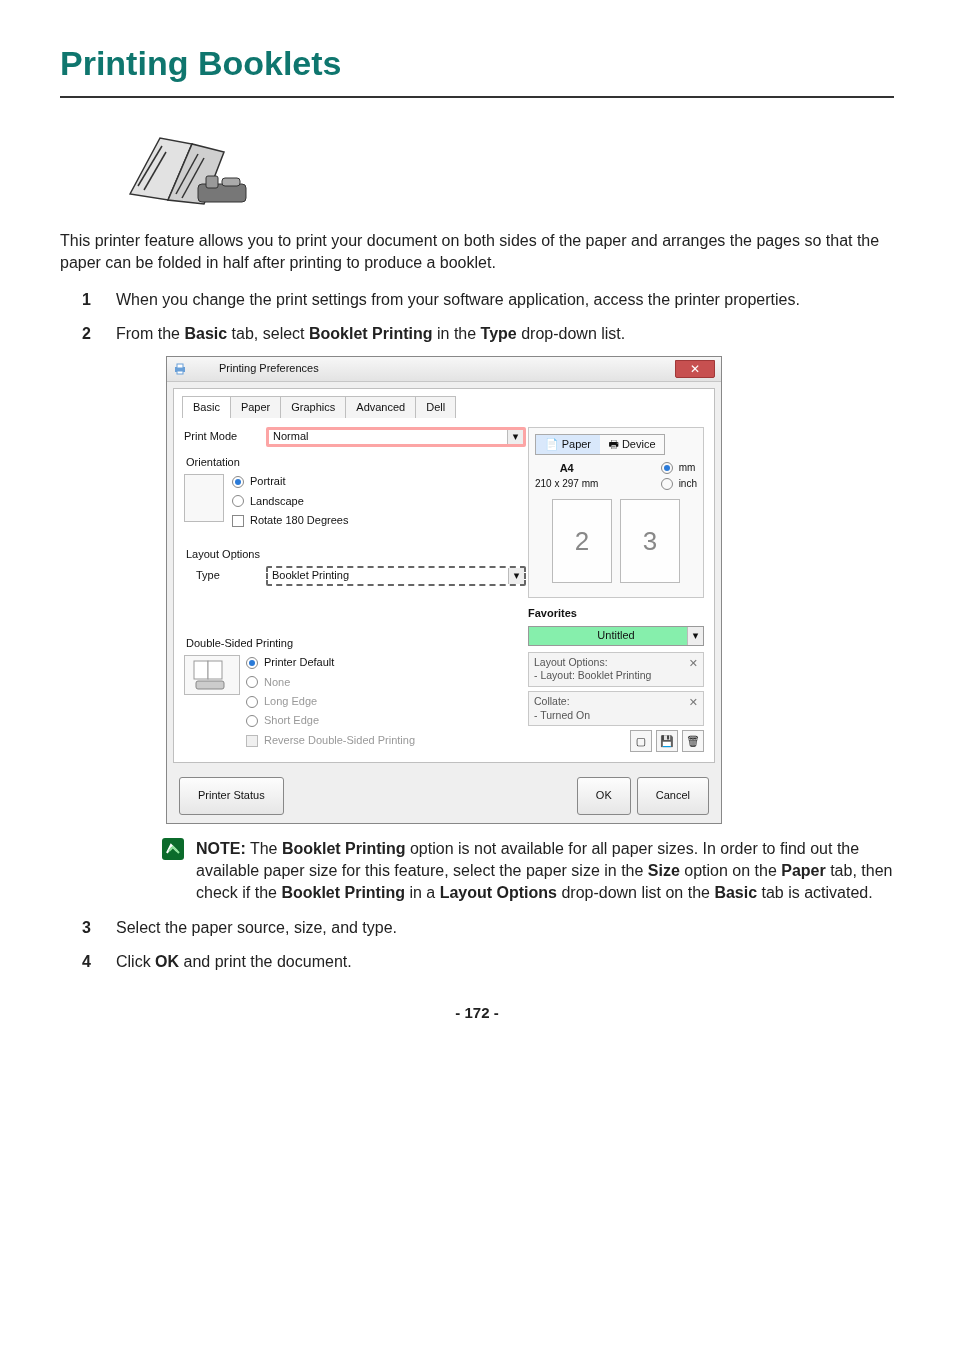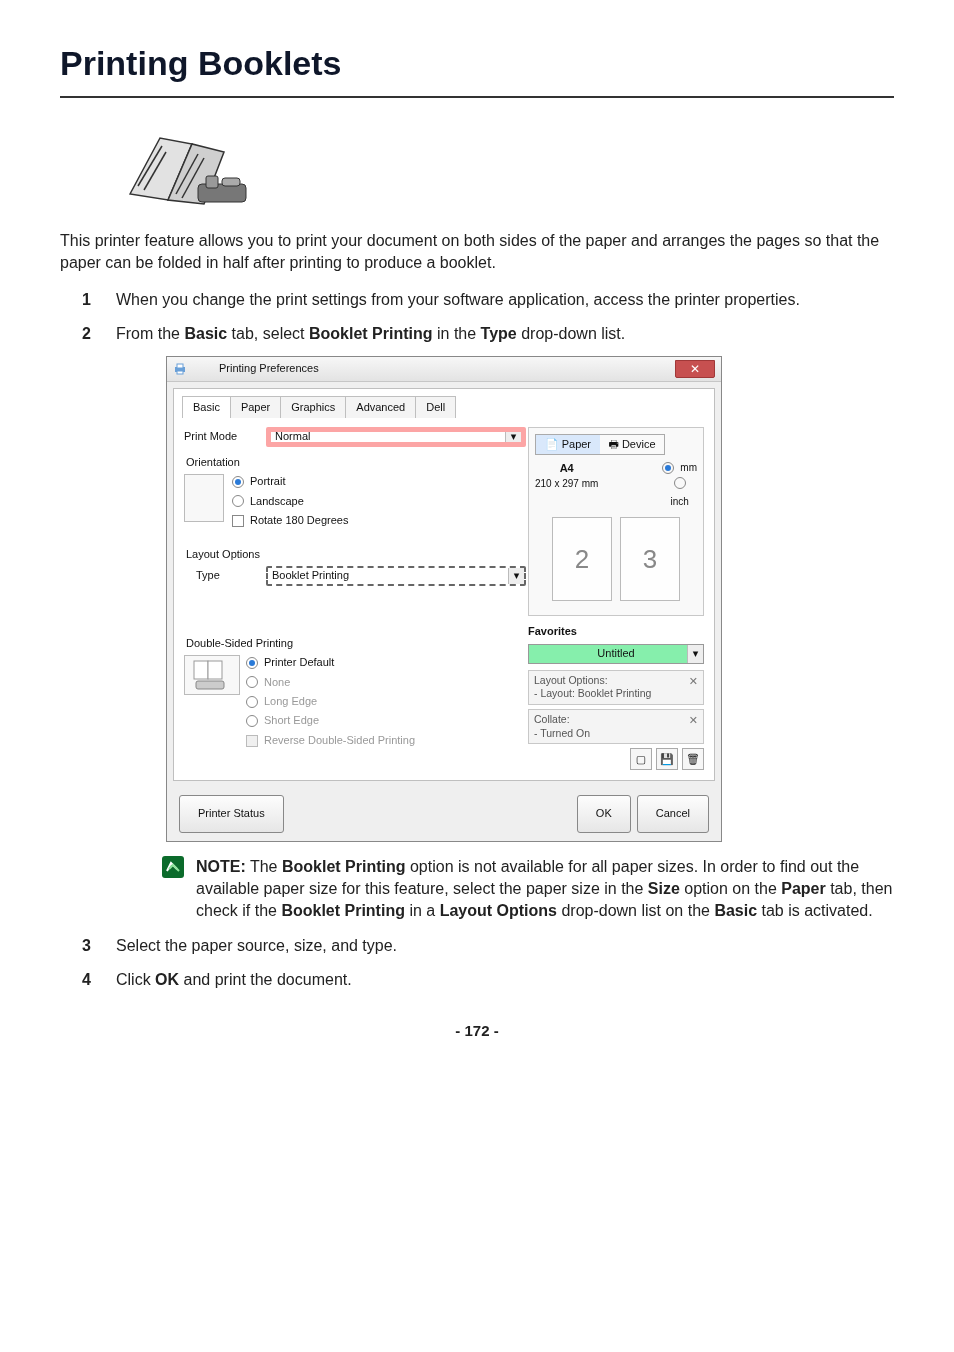--- a/index.html
+++ b/index.html
@@ -9,21 +9,21 @@
     color: #222;
     width: 954px;
     margin: 0 auto;
     padding: 40px 60px 30px 60px;
     font-size: 16px;
     line-height: 1.4;
   }
   h1.page-title {
     font-size: 34px;
     font-weight: 700;
-    color: #0f172a;
+    color: #0f766e;
     padding-bottom: 8px;
     border-bottom: 2px solid #333;
     margin-bottom: 26px;
   }
   .booklet-illus {
     margin-left: 60px;
     margin-bottom: 10px;
   }
   .intro {
     margin-bottom: 14px;
@@ -117,21 +117,21 @@
   .right-col { width: 176px; }
   .section-label { margin: 6px 0 4px 2px; }
   .field-row {
     display: flex;
     align-items: center;
     margin-bottom: 8px;
   }
   .field-row .lbl { width: 82px; }
   .combo {
     flex: 1;
-    border: 5px solid #fca5a5;
+    border: 3px solid #fca5a5;
     background: #fff;
     height: 20px;
     display: flex;
     align-items: center;
     padding: 0 4px;
     position: relative;
     border-radius: 2px;
   }
   .combo.highlight { border: 2px dashed #666; }
   .combo-arrow {
@@ -380,21 +380,21 @@
               <div style="display:flex;justify-content:space-between;align-items:flex-start;">
                 <div class="paper-info">
                   <div style="font-weight:700;">A4</div>
                   <div style="font-size:10px;">210 x 297 mm</div>
                 </div>
                 <div style="display:flex;flex-direction:column;gap:2px;">
                   <div class="radio selected" style="font-size:10px;">
                       <span class="dot"></span>
                       <span>mm</span>
                     </div>
-                  <div class="radio" style="font-size:10px;flex-direction:column;">
+                  <div class="radio" style="font-size:10px;">
                       <span class="dot"></span>
                       <span>inch</span>
                     </div>
                 </div>
               </div>
               <div class="preview-pages">
                 <div class="pg">2</div>
                 <div class="pg">3</div>
               </div>
             </div>

